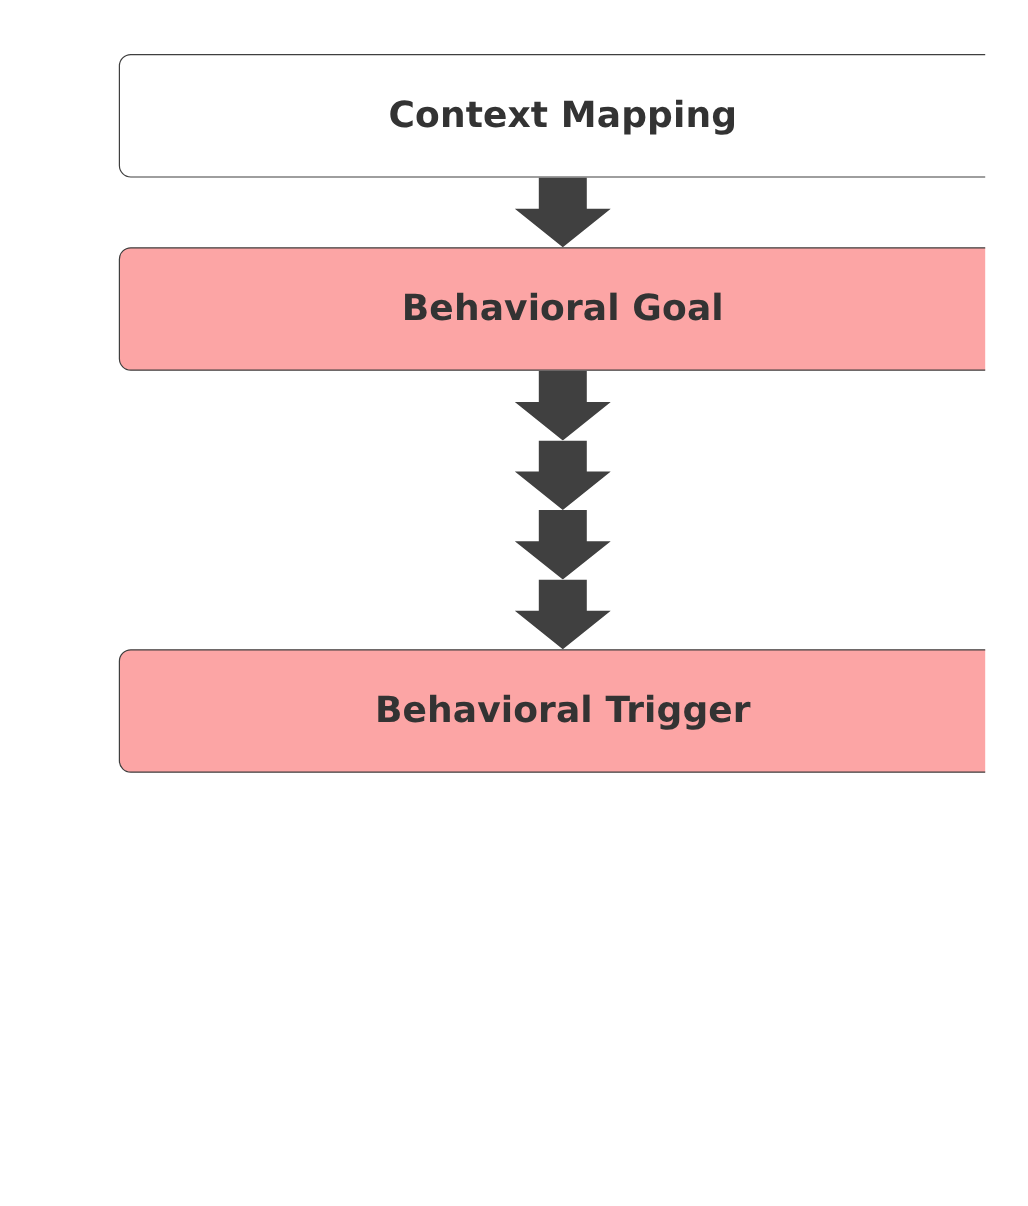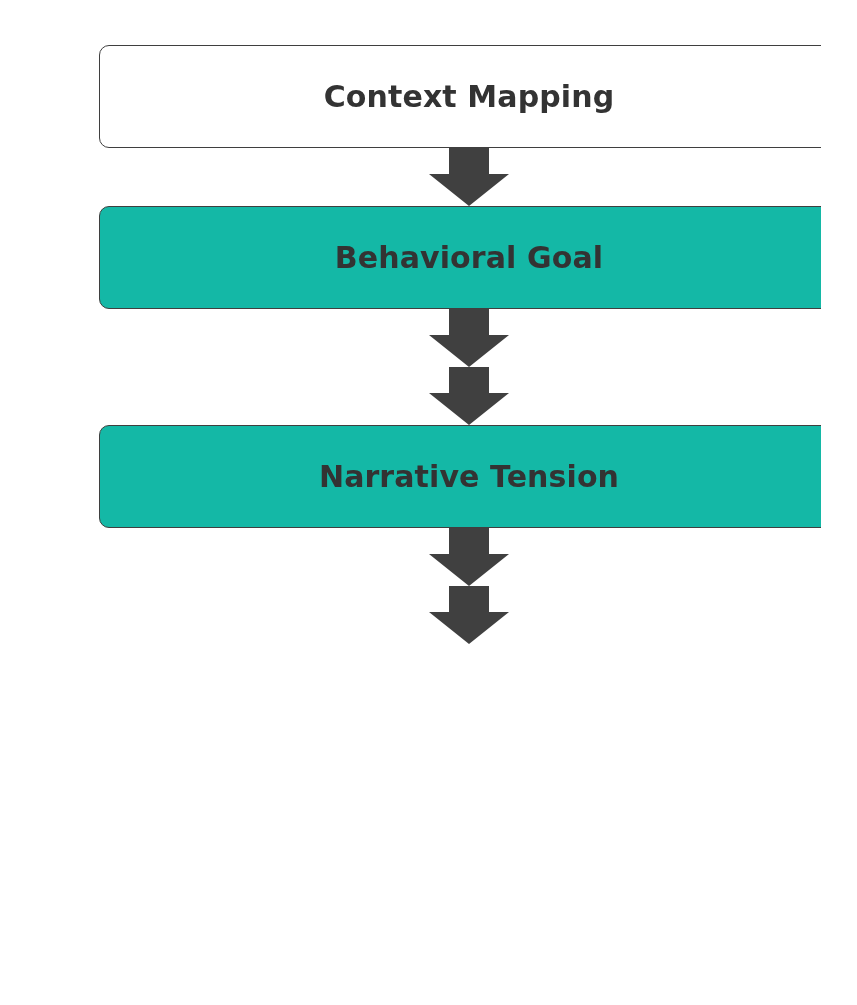--- a/index.html
+++ b/index.html
@@ -32,21 +32,21 @@
     height: 103px;
     box-sizing: border-box;
     border: 1.5px solid #3f3f3f;
     border-radius: 10px;
     display: flex;
     align-items: center;
     justify-content: center;
     background: #ffffff;
   }
   .node.shaded {
-    background: #14b8a6;
+    background: #fca5a5;
   }
   .node-label {
     font-size: 30px;
     font-weight: bold;
     color: #333333;
     letter-spacing: 0.1px;
     text-align: center;
     line-height: 1;
     white-space: nowrap;
   }
@@ -88,32 +88,32 @@
       </svg>
     </div>
 
 
     <div class="connector">
       <svg viewBox="0 0 80 58" xmlns="http://www.w3.org/2000/svg" aria-hidden="true">
         <polygon points="20,0 60,0 60,26 80,26 40,58 0,26 20,26" fill="#404040"></polygon>
       </svg>
     </div>
 
-    <div class="node shaded">
-      <span class="node-label">Narrative Tension</span>
-    </div>
 
     <div class="connector">
       <svg viewBox="0 0 80 58" xmlns="http://www.w3.org/2000/svg" aria-hidden="true">
         <polygon points="20,0 60,0 60,26 80,26 40,58 0,26 20,26" fill="#404040"></polygon>
       </svg>
     </div>
 
 
     <div class="connector">
       <svg viewBox="0 0 80 58" xmlns="http://www.w3.org/2000/svg" aria-hidden="true">
         <polygon points="20,0 60,0 60,26 80,26 40,58 0,26 20,26" fill="#404040"></polygon>
       </svg>
     </div>
 
+    <div class="node shaded">
+      <span class="node-label">Behavioral Trigger</span>
+    </div>
 
   </div>
 </div>
 
 </body></html>

